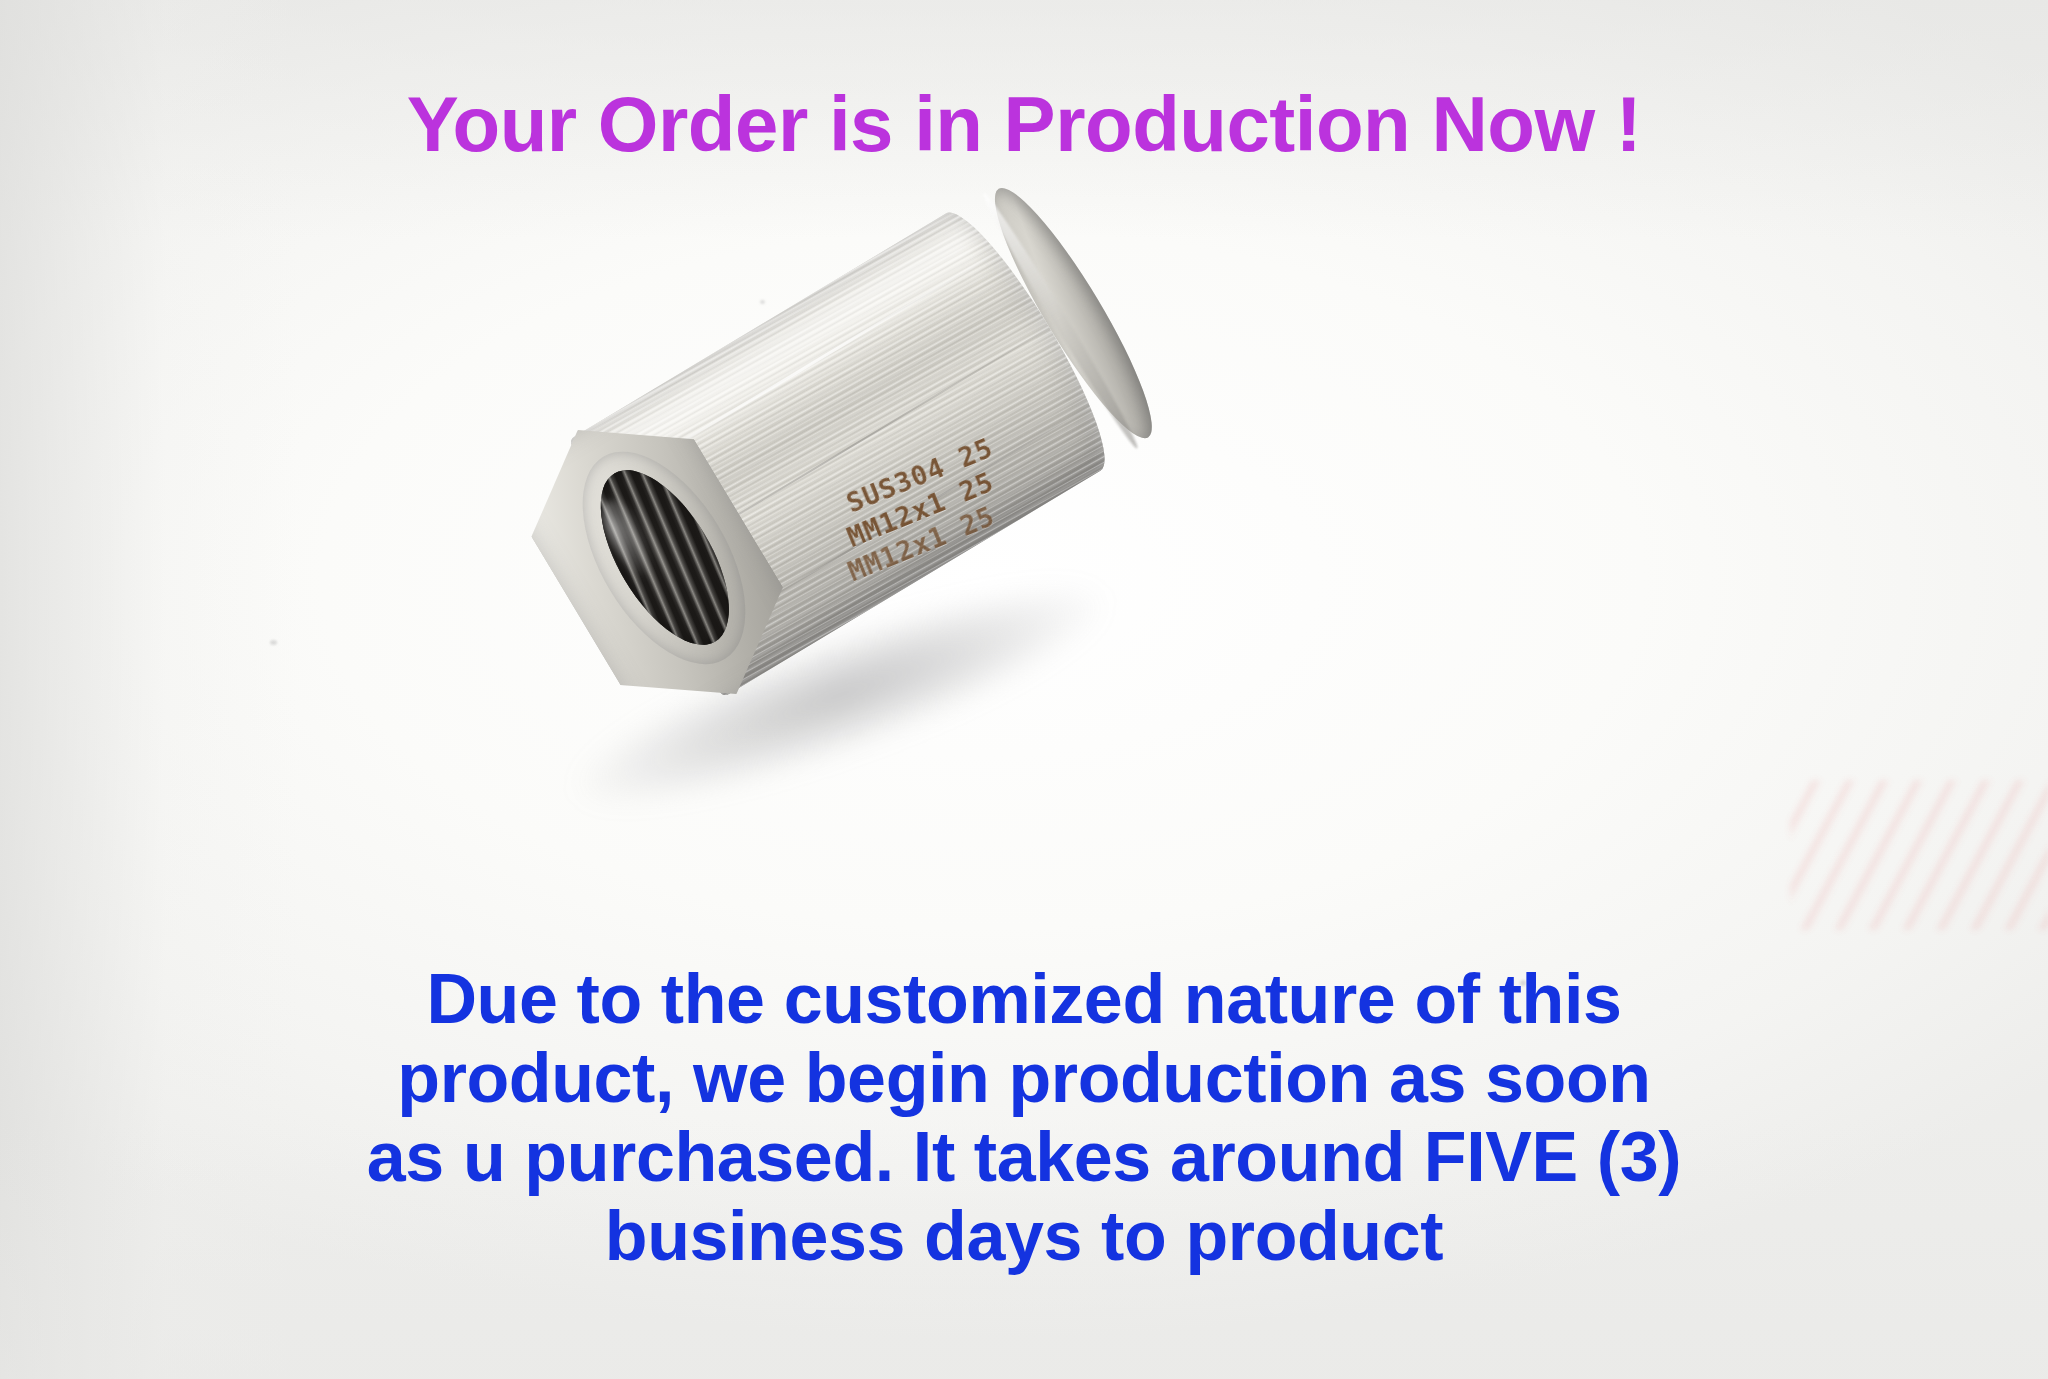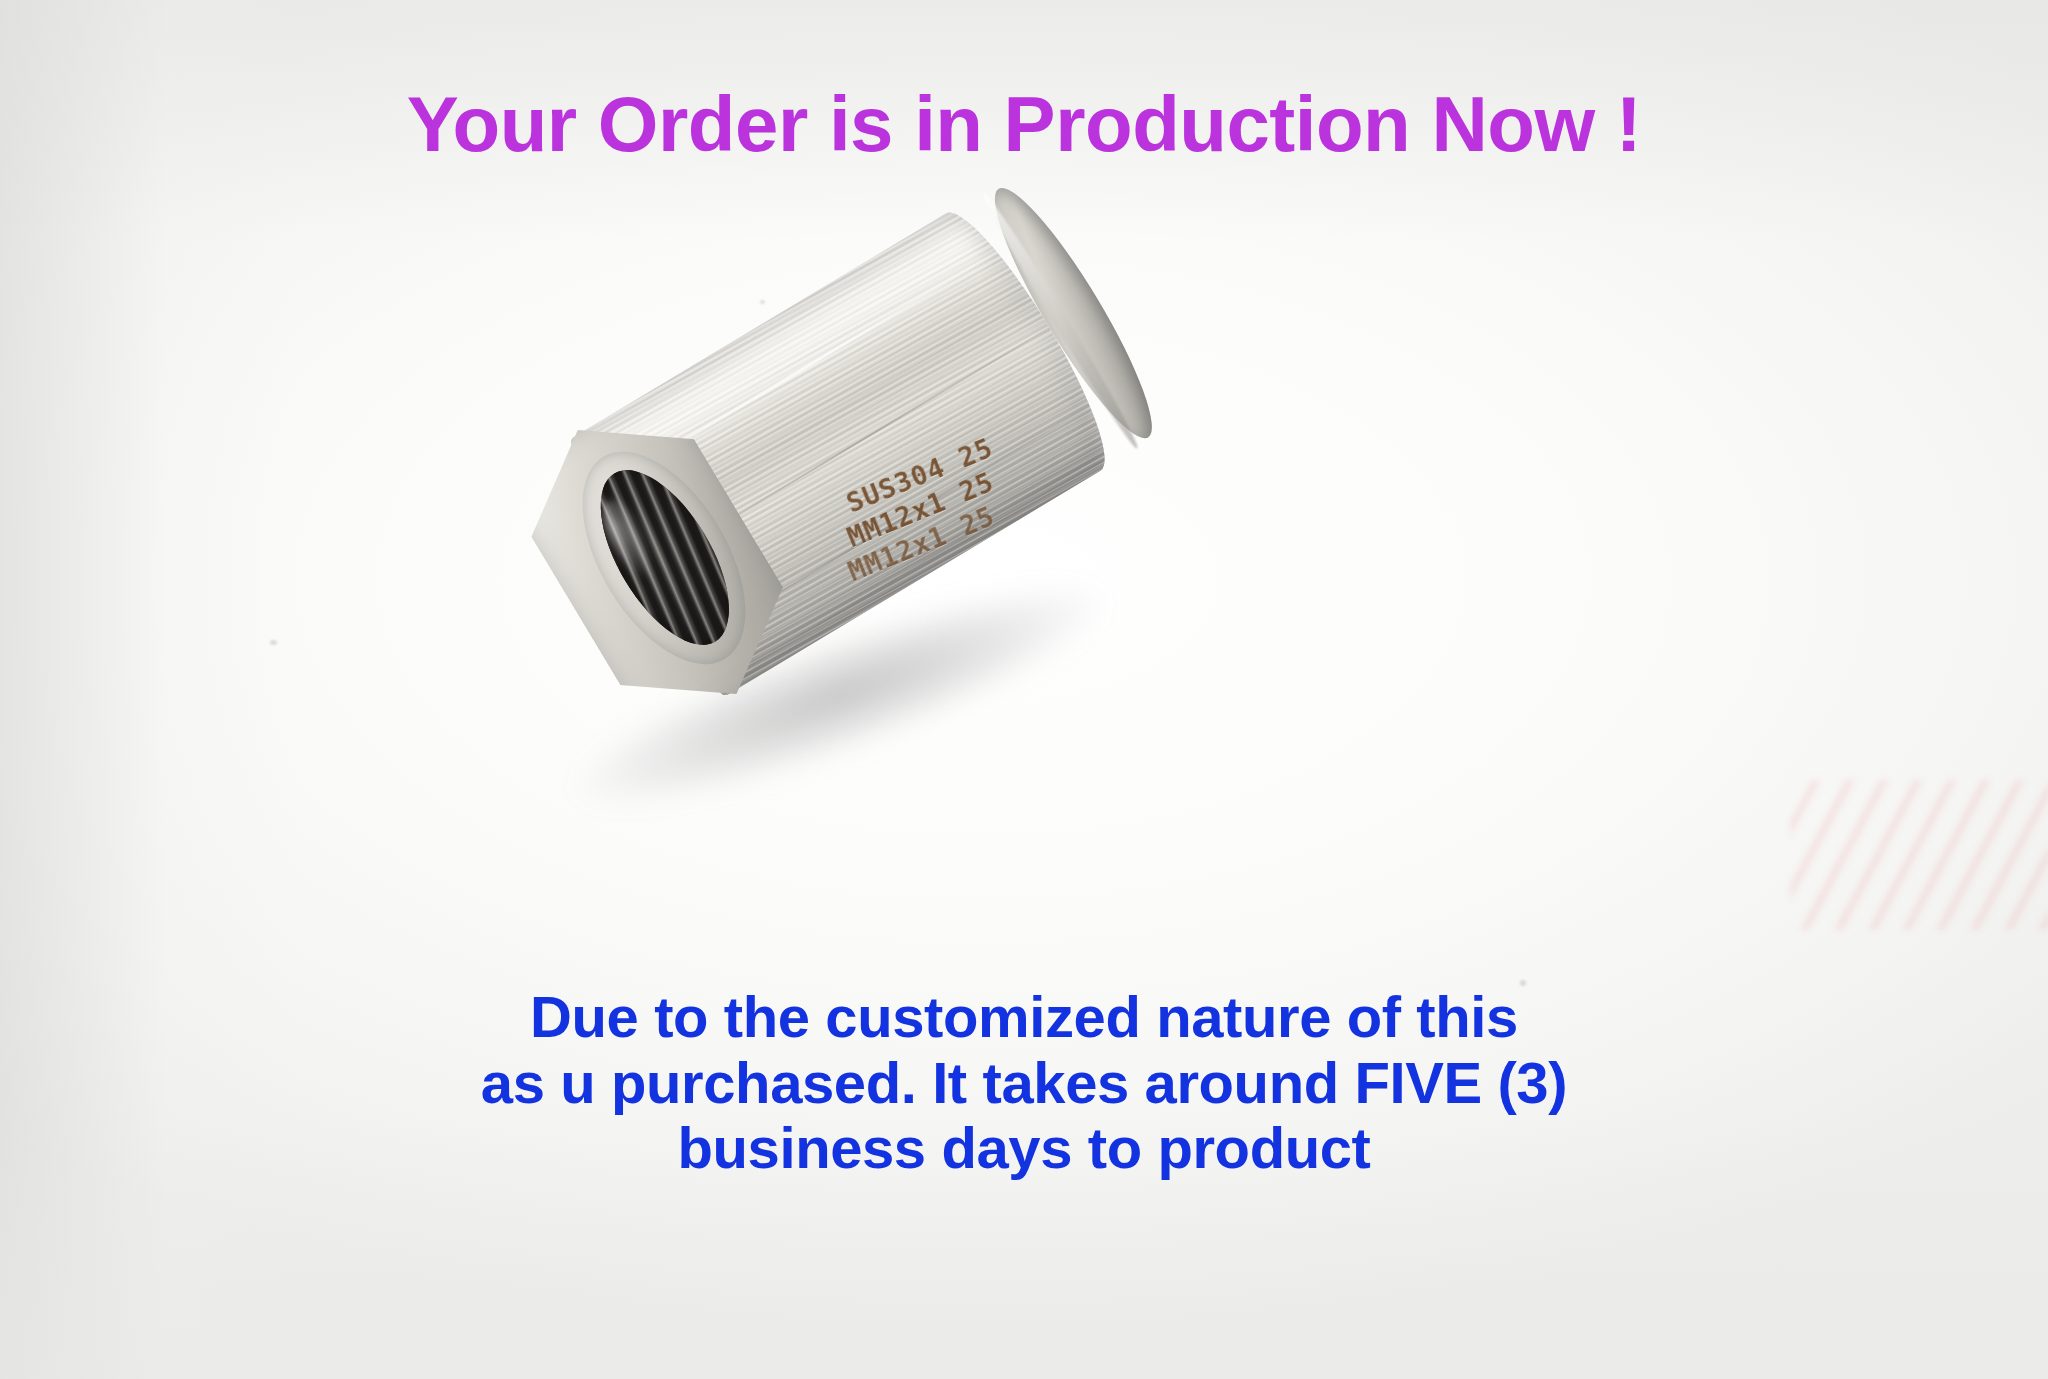--- a/index.html
+++ b/index.html
@@ -73,25 +73,24 @@
     white-space: nowrap;
   }
 
   
   .bodycopy {
     position: absolute;
     left: 0;
     top: 960px;
     width: 100%;
     text-align: center;
-    font-size: 58px;
+    font-size: 70px;
     font-weight: bold;
     line-height: 1.13;
     letter-spacing: -0.4px;
-    margin-top: 24px;
   }
   .bodycopy .line { display: block; white-space: nowrap; }
 
   
   .part {
     position: absolute;
     left: 520px;
     top: 225px;
     width: 620px;
     height: 490px;
@@ -324,17 +323,18 @@
         <div>SUS304  25</div>
         <div style="margin-left:-12px;">MM12x1  25</div>
         <div style="margin-left:-24px;opacity:.8;">MM12x1  25</div>
       </div>
 
     </div>
   </div>
 
   <div class="bodycopy" style="color:#1433e0">
     <span class="line">Due to the customized nature of this</span>
+    <span class="line">product, we begin production as soon</span>
     <span class="line">as u purchased. It takes around FIVE (3)</span>
     <span class="line">business days to product</span>
   </div>
 
 </div>
 
 </body></html>

